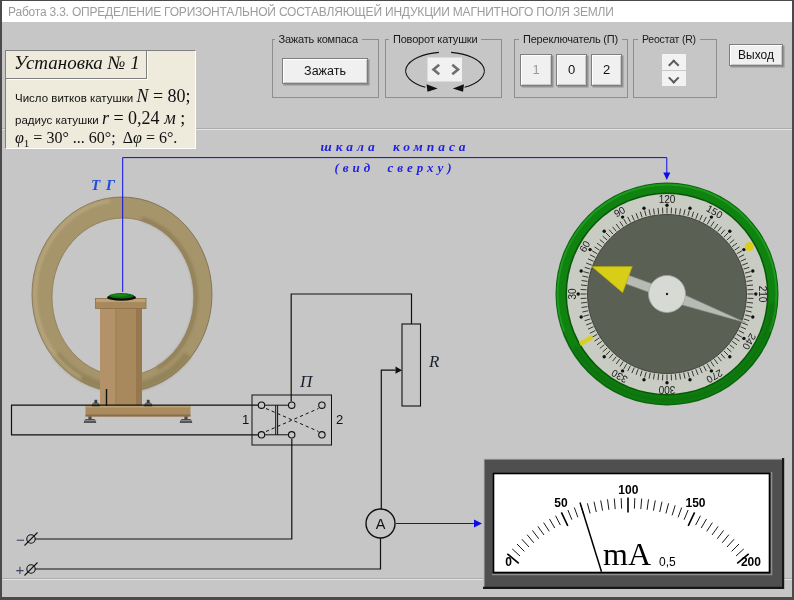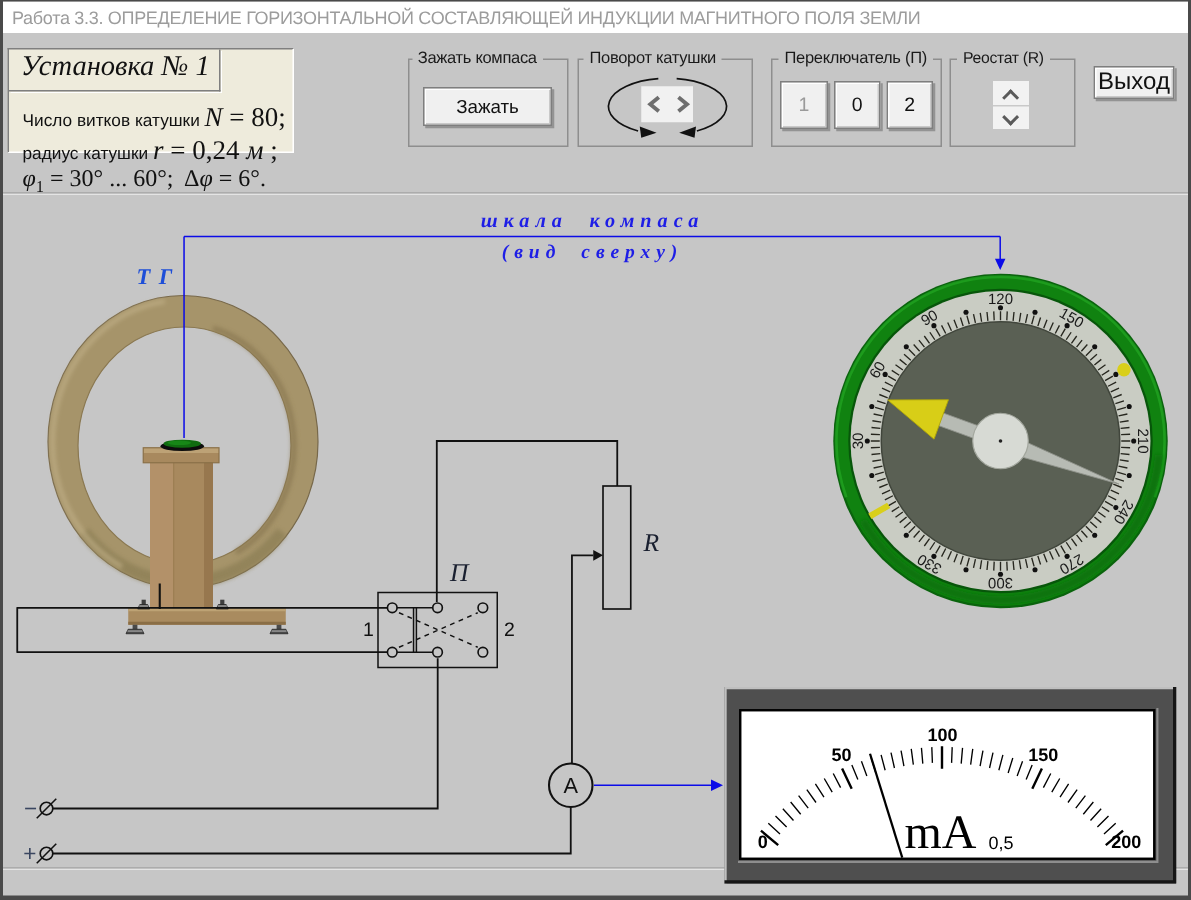--- a/index.html
+++ b/index.html
@@ -7,21 +7,21 @@
 .brd{position:absolute;background:#4A4A4A;z-index:60;}
 #title{position:absolute;left:1px;top:1px;width:791px;height:21px;background:#FFFFFF;
   color:#9C9C9C;font-size:12px;letter-spacing:-0.2px;line-height:23px;padding-left:7px;box-sizing:border-box;z-index:5;}
 .etch{position:absolute;left:0;width:794px;height:0;border-top:1px solid #ACACAC;border-bottom:1px solid rgba(235,235,235,0.8);z-index:1;}
 .gbox{position:absolute;border:1px solid #8E8E8E;z-index:2;}
 .glab{position:absolute;font-size:11px;letter-spacing:-0.2px;color:#1a1a1a;background:#C6C6C6;padding:0 4px;z-index:3;white-space:nowrap;}
 .btn{position:absolute;background:#F0F0F0;border:1px solid #7E7E7E;
   box-shadow:inset 1px 1px 0 #FFF,inset -1px -1px 0 #C9C9C9,1.5px 1.5px 0 rgba(105,105,105,0.55);
   color:#111;text-align:center;z-index:4;box-sizing:border-box;}
 .ser{font-family:"Liberation Serif",serif;}
-#panel{position:absolute;left:5px;top:32px;width:191px;height:70px;background:#EEEBDC;
+#panel{position:absolute;left:5px;top:50px;width:191px;height:99px;background:#EEEBDC;
   border:1px solid;border-color:#7F7F7F #FFF #FFF #7F7F7F;box-sizing:border-box;z-index:4;}
 #subbox{position:absolute;left:0;top:0;width:140px;height:27px;border-right:1px solid #7F7F7F;border-bottom:1px solid #7F7F7F;
   box-shadow:1px 1px 0 #FFF;}
 svg{position:absolute;left:0;top:0;z-index:2;}
 .lbl{position:absolute;z-index:5;white-space:nowrap;}
 </style></head><body>
 <div id="win">
   <div class="brd" style="left:0;top:0;width:794px;height:1px;"></div>
   <div class="brd" style="left:0;top:0;width:2px;height:600px;"></div>
   <div class="brd" style="left:792px;top:0;width:2px;height:600px;"></div>
@@ -53,21 +53,21 @@
   <div class="btn" style="left:591px;top:54px;width:31px;height:32px;font-size:13px;line-height:30px;">2</div>
 
   <div class="gbox" style="left:633px;top:39px;width:82px;height:57px;"></div>
   <div class="glab" style="left:638px;top:33px;font-size:10.5px;">Реостат (R)</div>
   <div style="position:absolute;left:662px;top:53.5px;width:24px;height:32.5px;background:#F2F2F2;z-index:4;">
     <span style="position:absolute;left:0;top:16px;width:24px;height:1px;background:#C9C9C9;"></span>
     <span style="position:absolute;left:8px;top:7.5px;width:5.5px;height:5.5px;border-left:2.4px solid #5A5A5A;border-top:2.4px solid #5A5A5A;transform:rotate(45deg);"></span>
     <span style="position:absolute;left:8px;top:20.5px;width:5.5px;height:5.5px;border-right:2.4px solid #5A5A5A;border-bottom:2.4px solid #5A5A5A;transform:rotate(45deg);"></span>
   </div>
 
-  <div class="btn" style="left:729px;top:43.5px;width:54px;height:22px;font-size:16px;line-height:20px;">Выход</div>
+  <div class="btn" style="left:729px;top:43.5px;width:54px;height:22px;font-size:12px;line-height:20px;">Выход</div>
 
   <div class="lbl ser" style="left:91px;top:177px;font-style:italic;font-size:15px;letter-spacing:1px;color:#1d4ed8;font-weight:bold;">Т Г</div>
   <div class="lbl ser" style="left:300px;top:372px;font-style:italic;font-size:17px;color:#1a2030;">П</div>
   <div class="lbl ser" style="left:429px;top:352px;font-style:italic;font-size:17px;color:#1a2030;">R</div>
   <div class="lbl" style="left:242px;top:414px;font-size:13px;line-height:12px;color:#111;">1</div>
   <div class="lbl" style="left:336px;top:414px;font-size:13px;line-height:12px;color:#111;">2</div>
   <div class="lbl" style="left:16px;top:531.5px;font-size:15px;line-height:15px;color:#3A4660;">−</div>
   <div class="lbl" style="left:15.5px;top:561.5px;font-size:15px;line-height:15px;color:#3A4660;">+</div>
 
   <div class="lbl ser" style="left:313px;top:139px;width:164px;text-align:center;font-style:italic;font-weight:bold;font-size:13.5px;color:#1E1EE6;letter-spacing:4px;word-spacing:7px;">шкала компаса</div>

